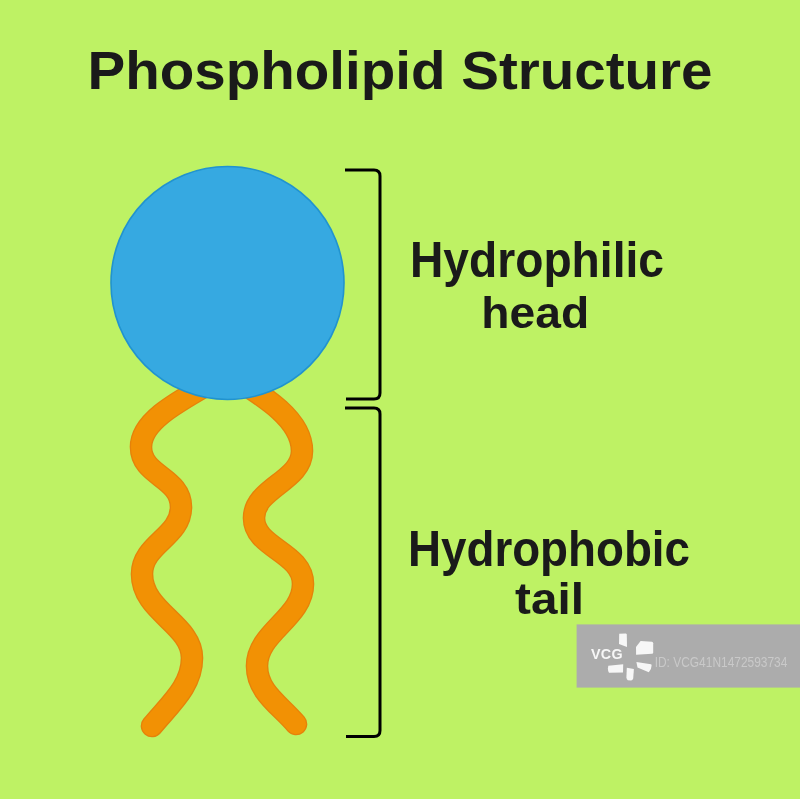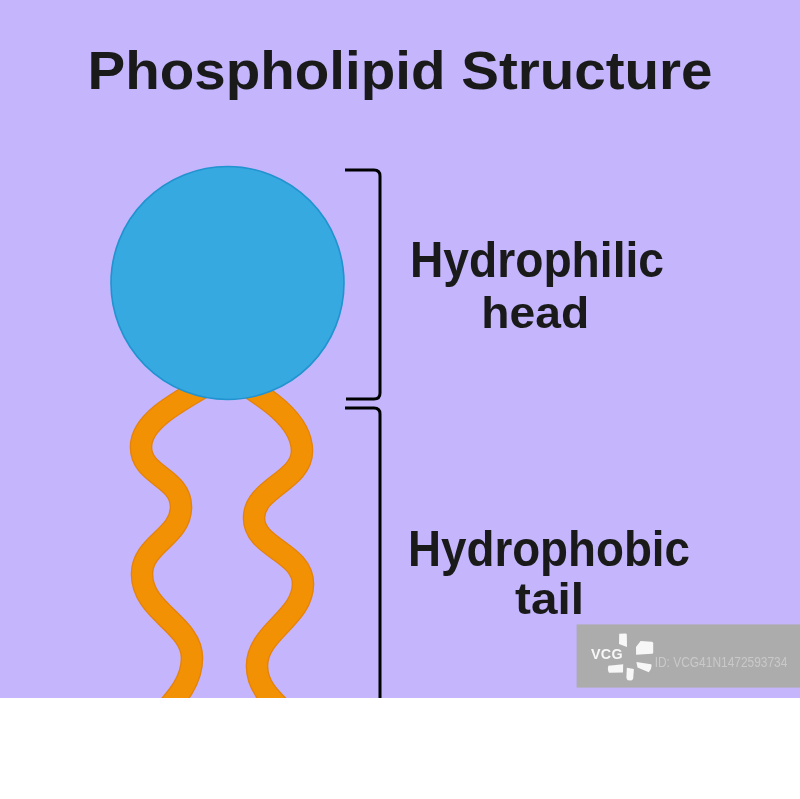--- a/index.html
+++ b/index.html
@@ -1,16 +1,16 @@
 <!DOCTYPE html>
 <html><head>
 <meta charset="utf-8">
 <style>
   html,body{margin:0;padding:0;background:#ffffff;}
-  .page{position:relative;width:800px;height:698px;overflow:hidden;background:#c4b5fd;
+  .page{position:relative;width:800px;height:799px;overflow:hidden;background:#bef264;
         font-family:"Liberation Sans", sans-serif;}
 </style>
 </head>
 <body>
 <div class="page">
 <svg width="800" height="799" viewBox="0 0 800 799" xmlns="http://www.w3.org/2000/svg">
 
   <g fill="none" stroke="#E5820A" stroke-width="22.6" stroke-linecap="round">
     <path d="M 236 368
              C 193 395, 141 416, 141 447

